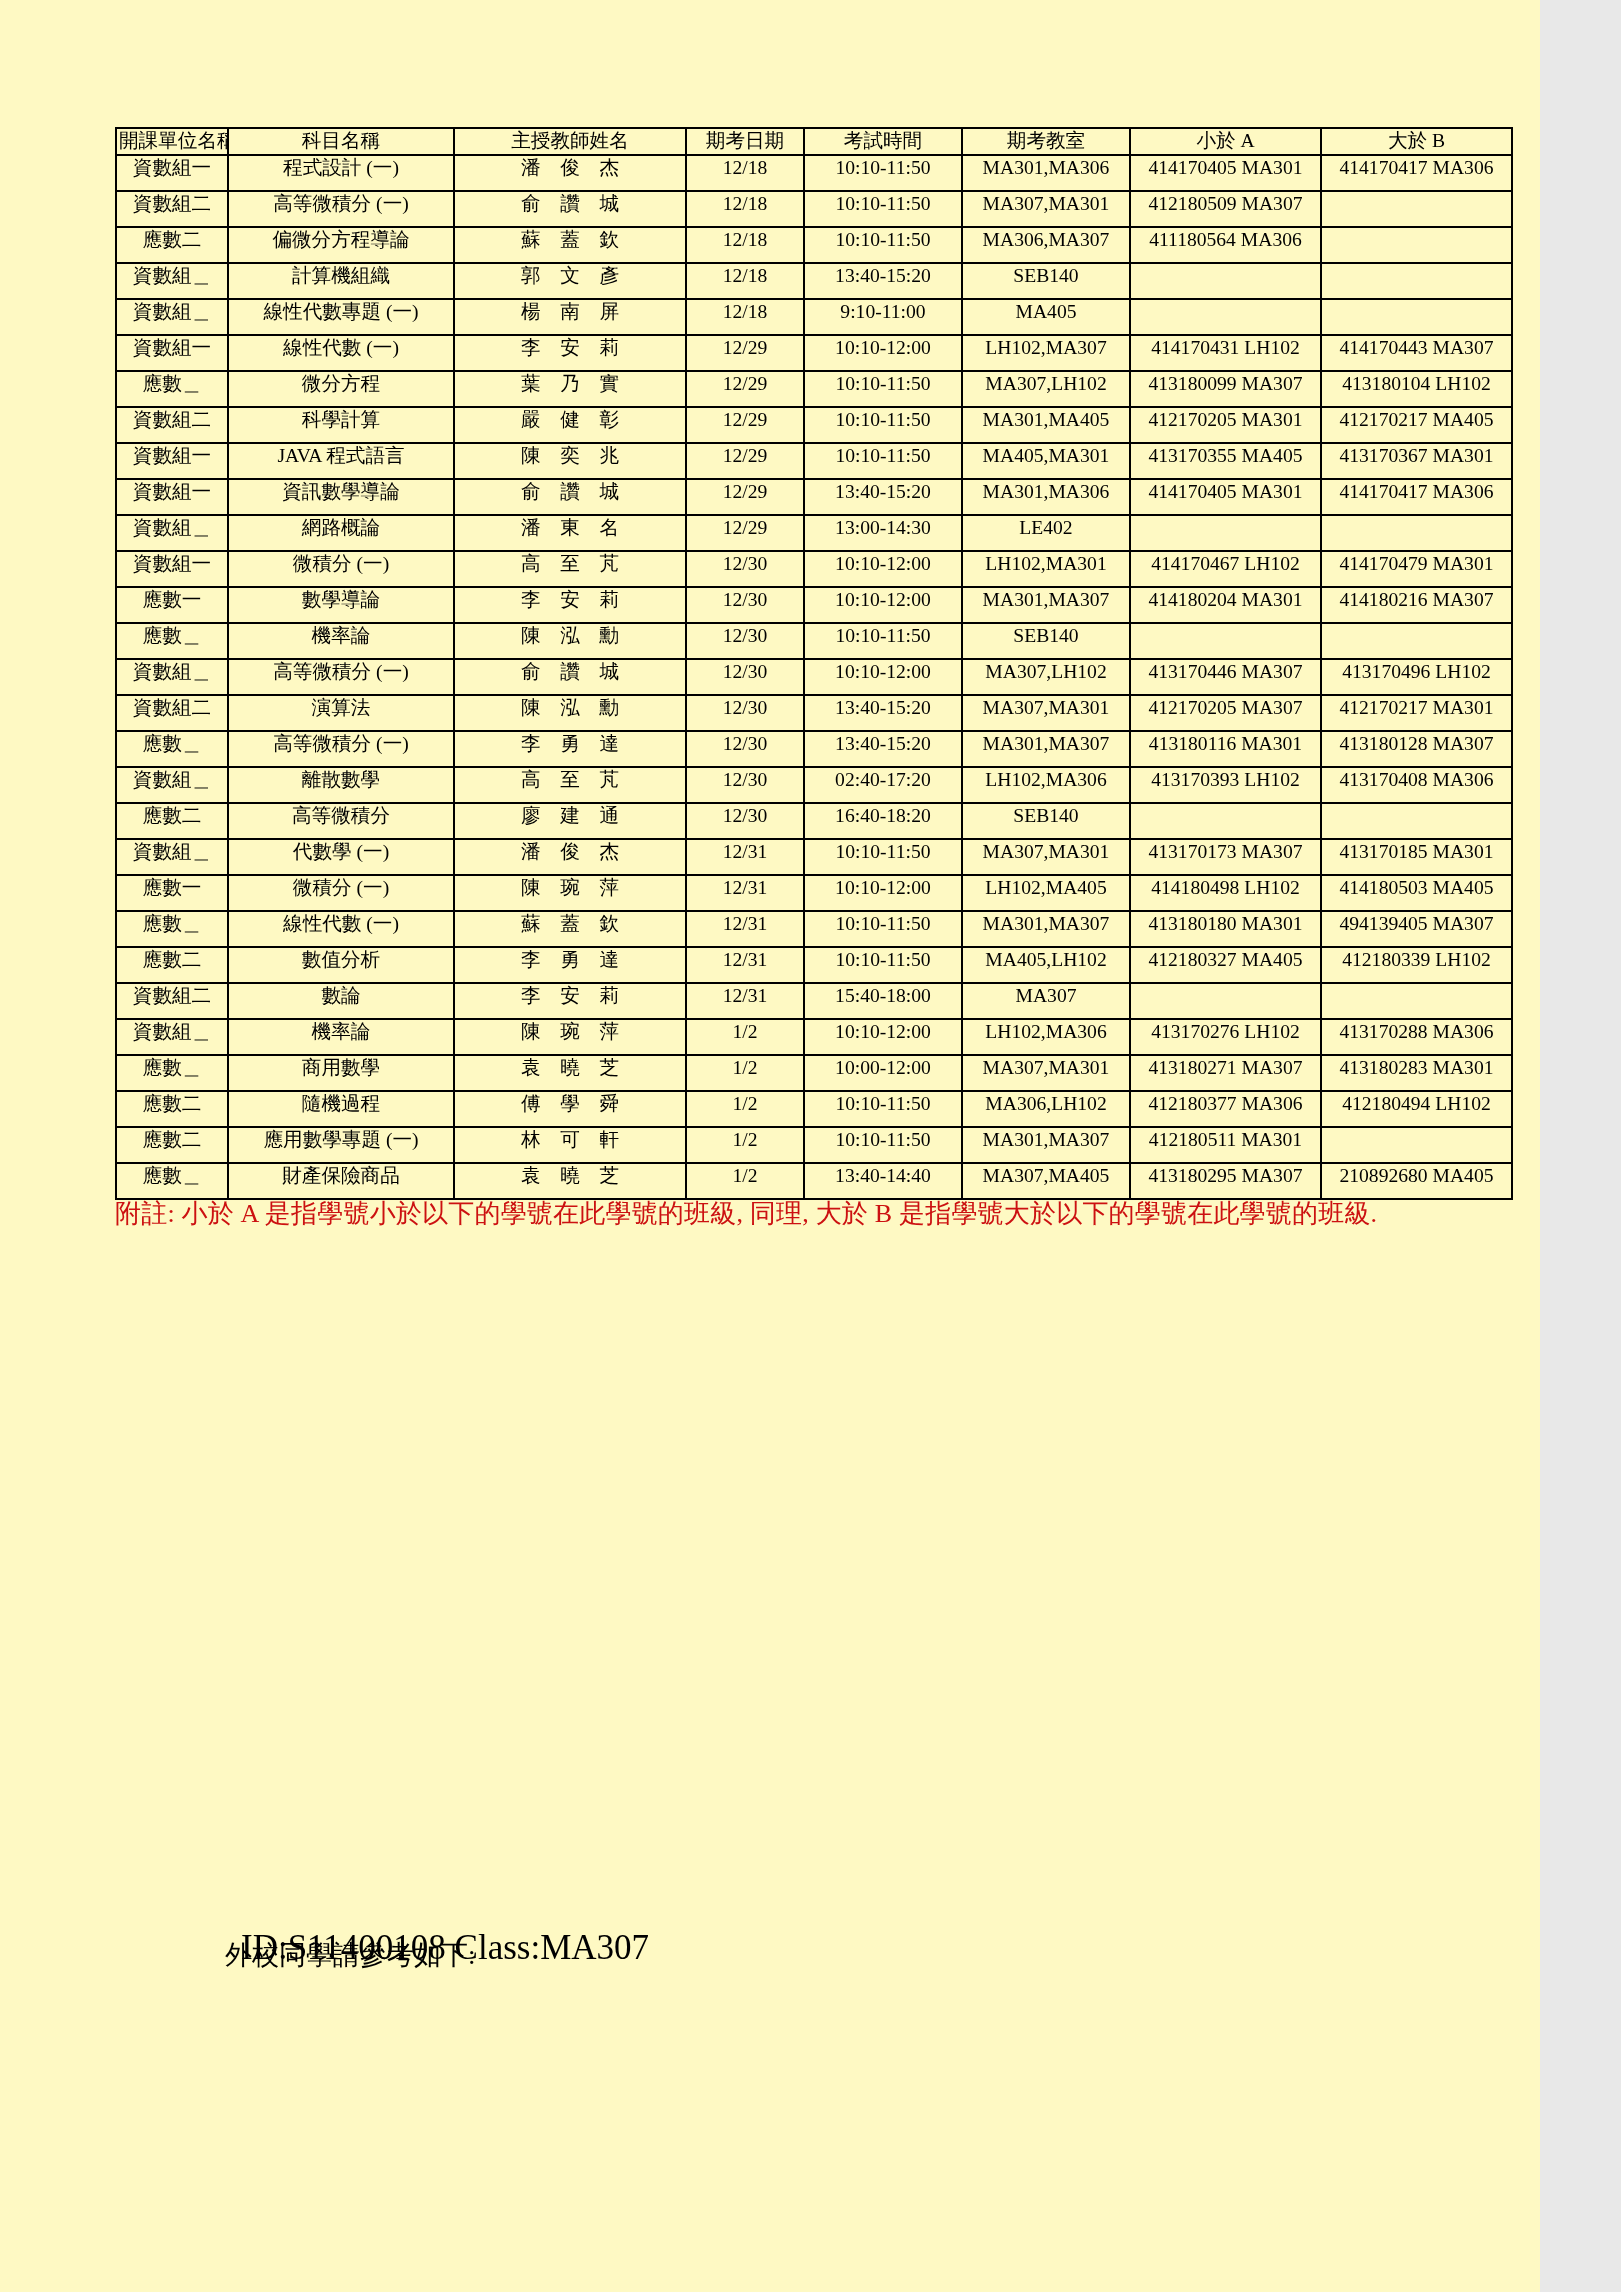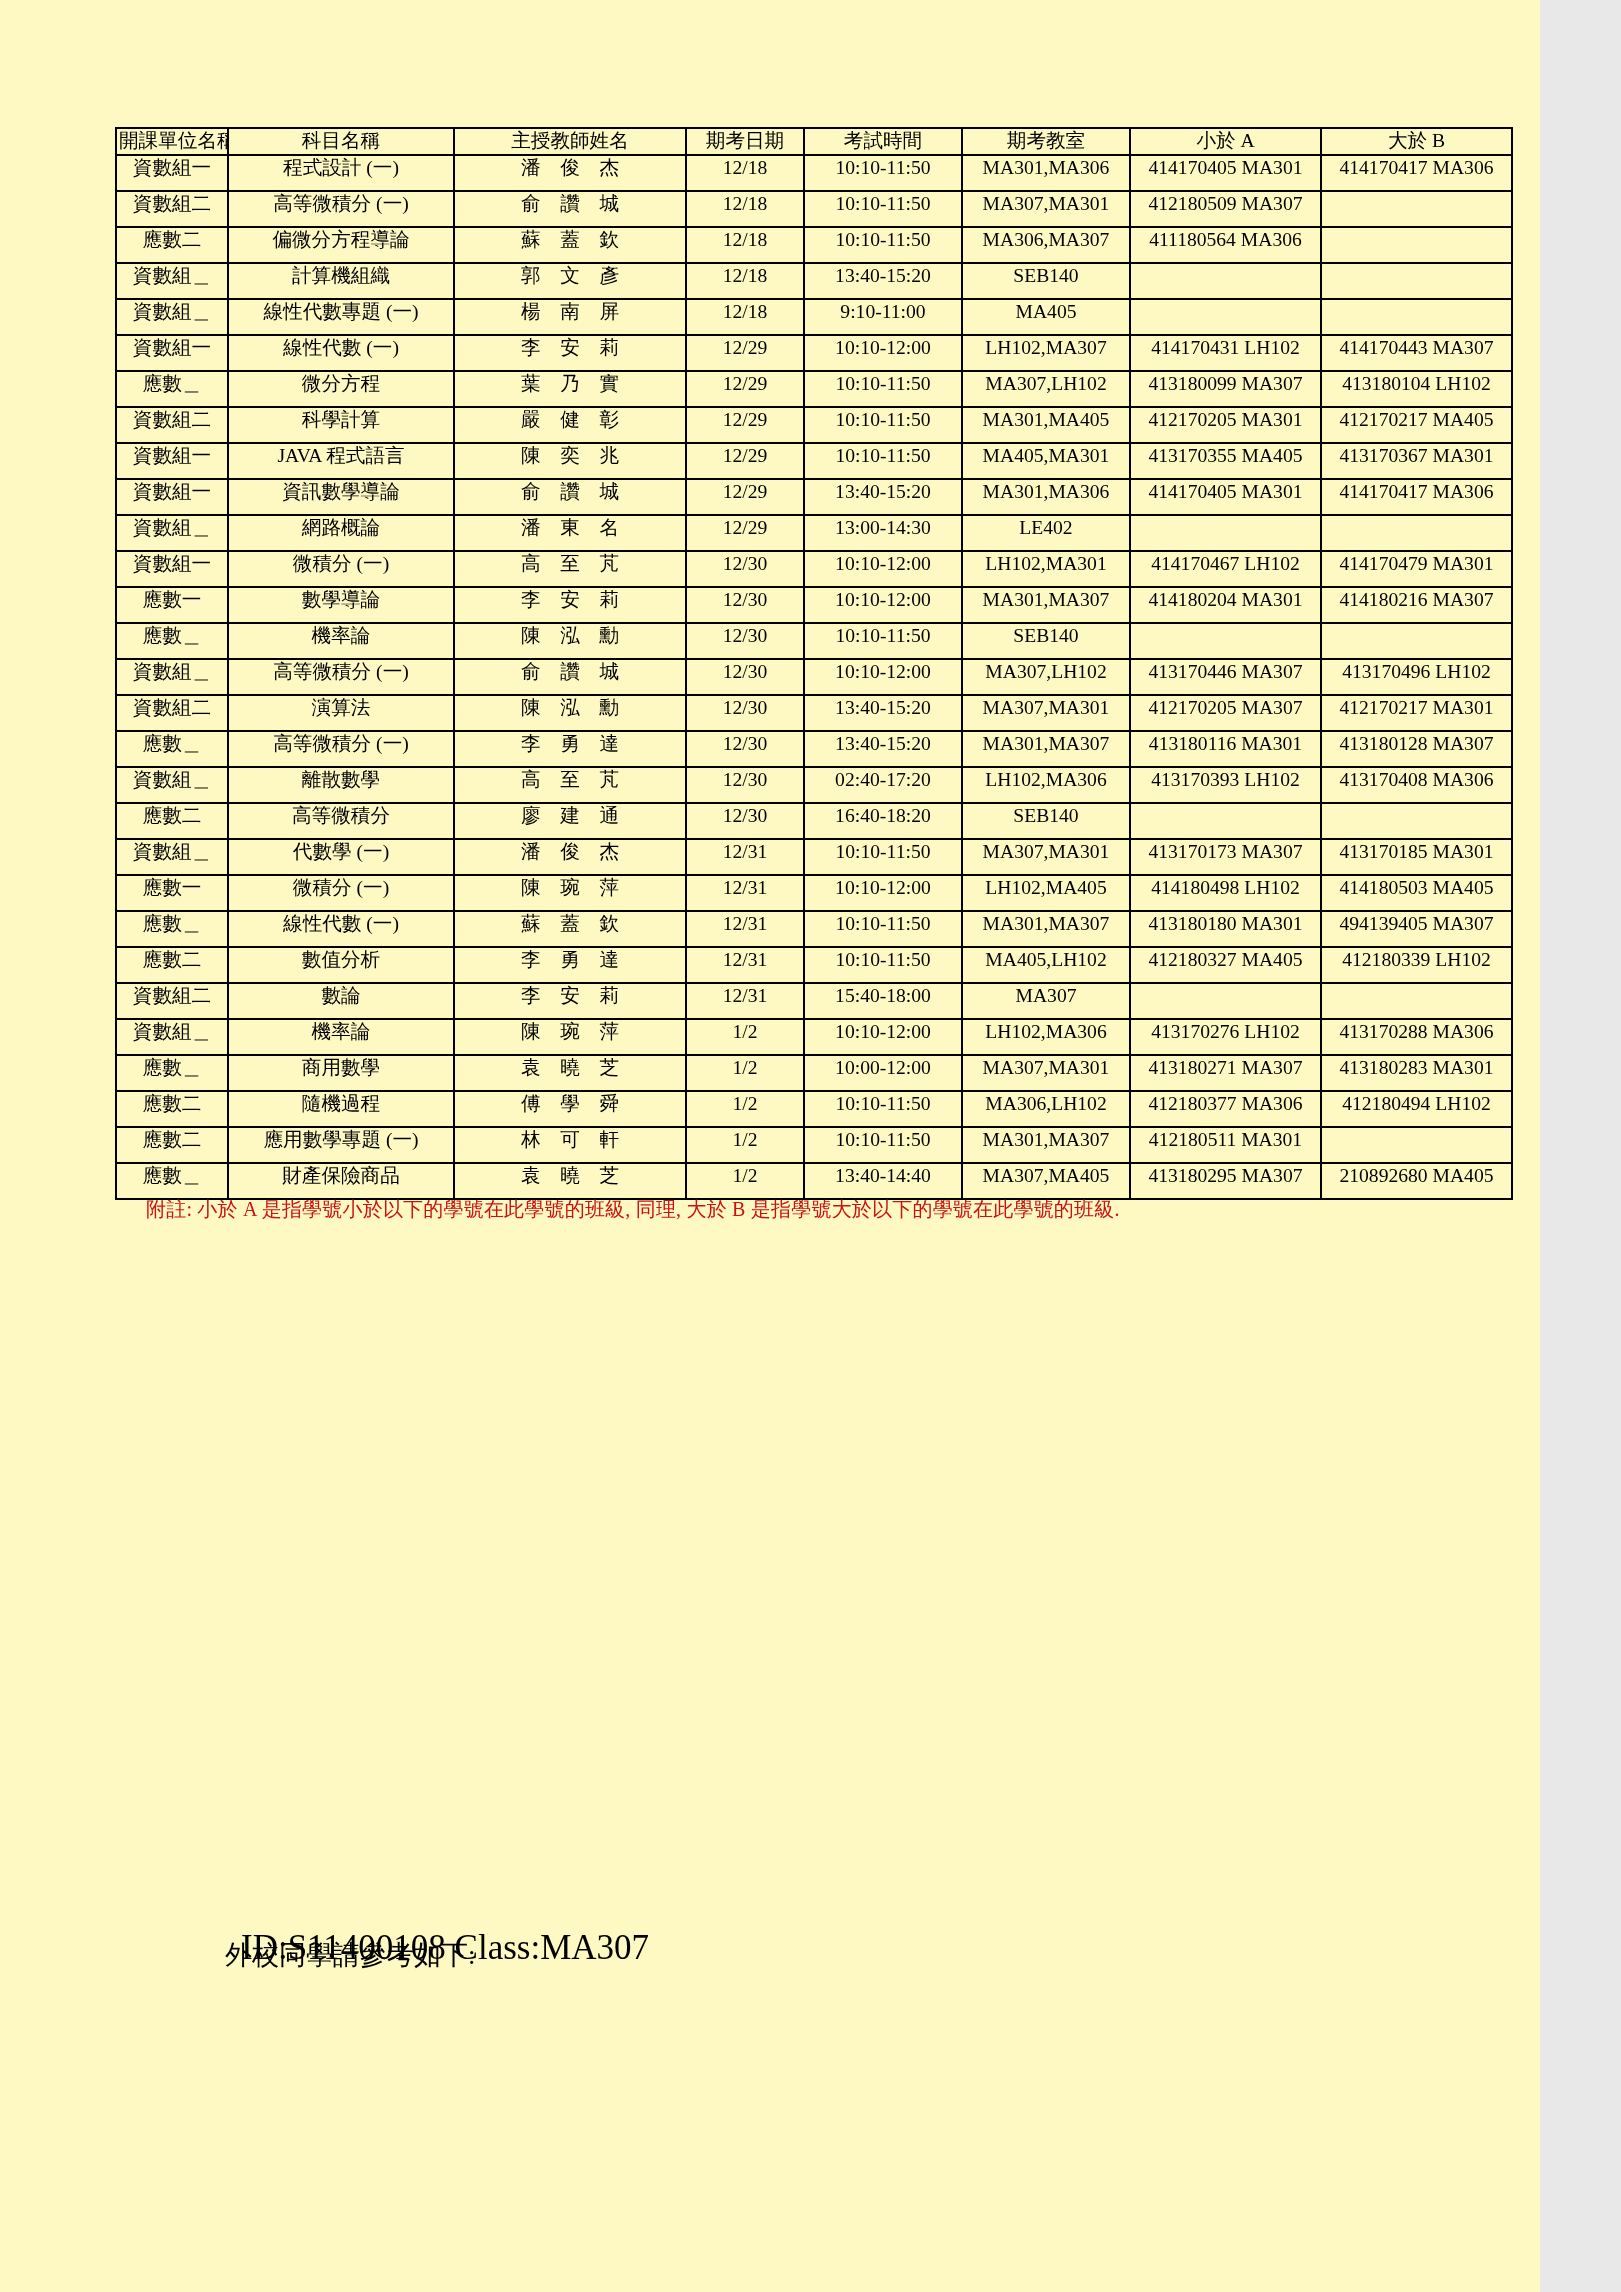--- a/index.html
+++ b/index.html
@@ -33,24 +33,23 @@
     font-size:19.6px;
     font-weight:normal;
     line-height:1.15;
     overflow:hidden;
     white-space:nowrap;
   }
   table.exam th { height:23.5px; }
   table.exam td { height:33px; }
   .footnote {
     position:absolute; left:115px; top:1196px; width:1402px;
-    font-size:20px; letter-spacing:0.2px;
+    font-size:26px; letter-spacing:0.2px;
     color:#cc1111;
     white-space:nowrap;
-    margin-left:31px;
   }
   .external-note {
     position:absolute; left:225px; top:1937px;
     font-size:27px; color:#000;
   }
   .external-ref {
     position:absolute; left:241px; top:1928px;
     font-size:35px; color:#000;
   }
 </style>

